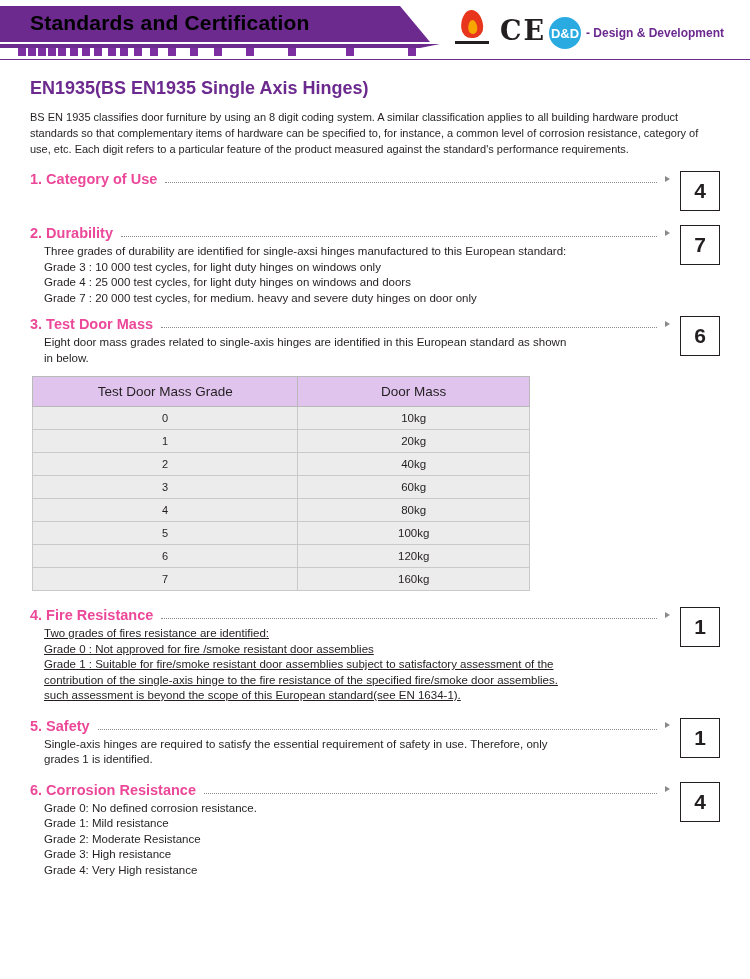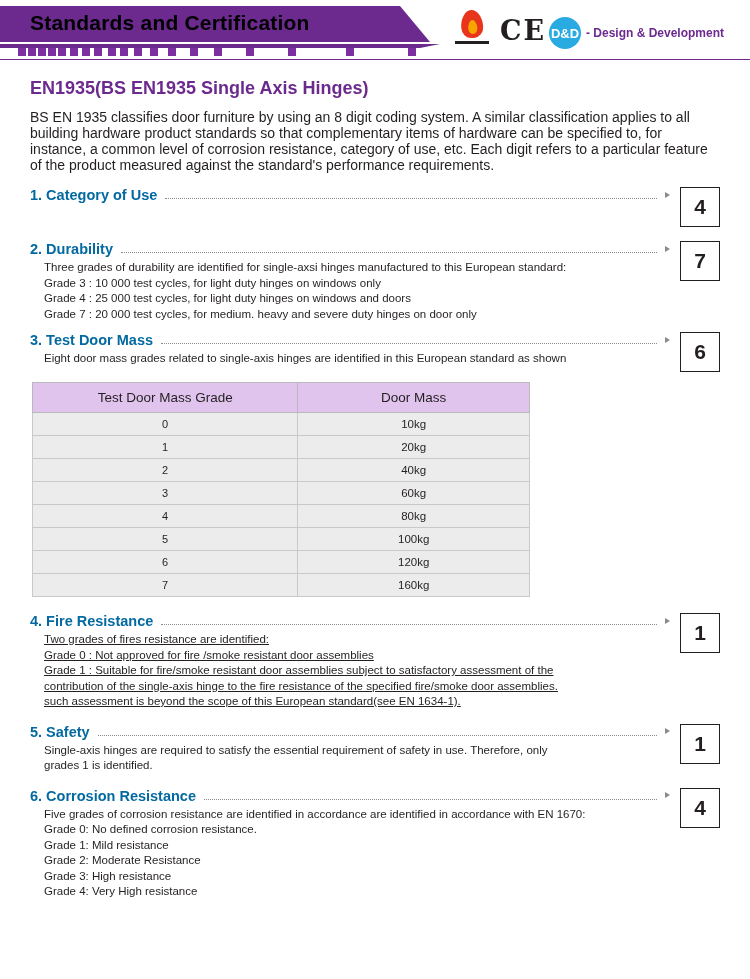--- a/index.html
+++ b/index.html
@@ -136,39 +136,39 @@
     padding: 0 30px;
     position: relative;
   }
   h1.doc-title {
     font-size: 18px;
     color: #6c2a8f;
     margin: 18px 0 10px 0;
     font-weight: bold;
   }
   p.intro {
-    font-size: 14px;
+    font-size: 11px;
     line-height: 16px;
     margin: 0 0 12px 0;
     color: #231f20;
   }
 
   .section {
     position: relative;
     margin-top: 14px;
   }
   .sec-head {
     display: flex;
     align-items: center;
     gap: 8px;
   }
   .sec-title {
     font-size: 14.5px;
     font-weight: bold;
-    color: #0369a1;
+    color: #ec4899;
     white-space: nowrap;
   }
   .dots {
     flex: 1;
     border-bottom: 1px dotted #8a8a8a;
     height: 10px;
     margin-bottom: 3px;
   }
   .arrow {
     width: 0;
@@ -315,20 +315,21 @@
   <div class="section" style="margin-top:10px;">
     <div class="sec-row">
       <div class="sec-main">
         <div class="sec-head">
           <span class="sec-title">3. Test Door Mass</span>
           <span class="dots"></span>
           <span class="arrow"></span>
         </div>
         <div class="sec-body">
           <div class="line">Eight door mass grades related to single-axis hinges are identified in this European standard as shown</div>
+          <div class="line">in below.</div>
         </div>
       </div>
       <div class="grade-box">6</div>
     </div>
 
     <table class="mass-table">
       <thead>
         <tr>
           <th class="col-grade">Test Door Mass Grade</th>
           <th class="col-mass">Door Mass</th>
@@ -410,21 +411,20 @@
 
   <div class="section">
     <div class="sec-row">
       <div class="sec-main">
         <div class="sec-head">
           <span class="sec-title">6. Corrosion Resistance</span>
           <span class="dots"></span>
           <span class="arrow"></span>
         </div>
         <div class="sec-body" style="padding-right:20px;">
-          <div class="line">Five grades of corrosion resistance are identified in accordance are identified in accordance with EN 1670:</div>
           <div class="line">Grade 0: No defined corrosion resistance.</div>
           <div class="line">Grade 1: Mild resistance</div>
           <div class="line">Grade 2: Moderate Resistance</div>
           <div class="line">Grade 3: High resistance</div>
           <div class="line">Grade 4: Very High resistance</div>
         </div>
       </div>
       <div class="grade-box">4</div>
     </div>
   </div>

